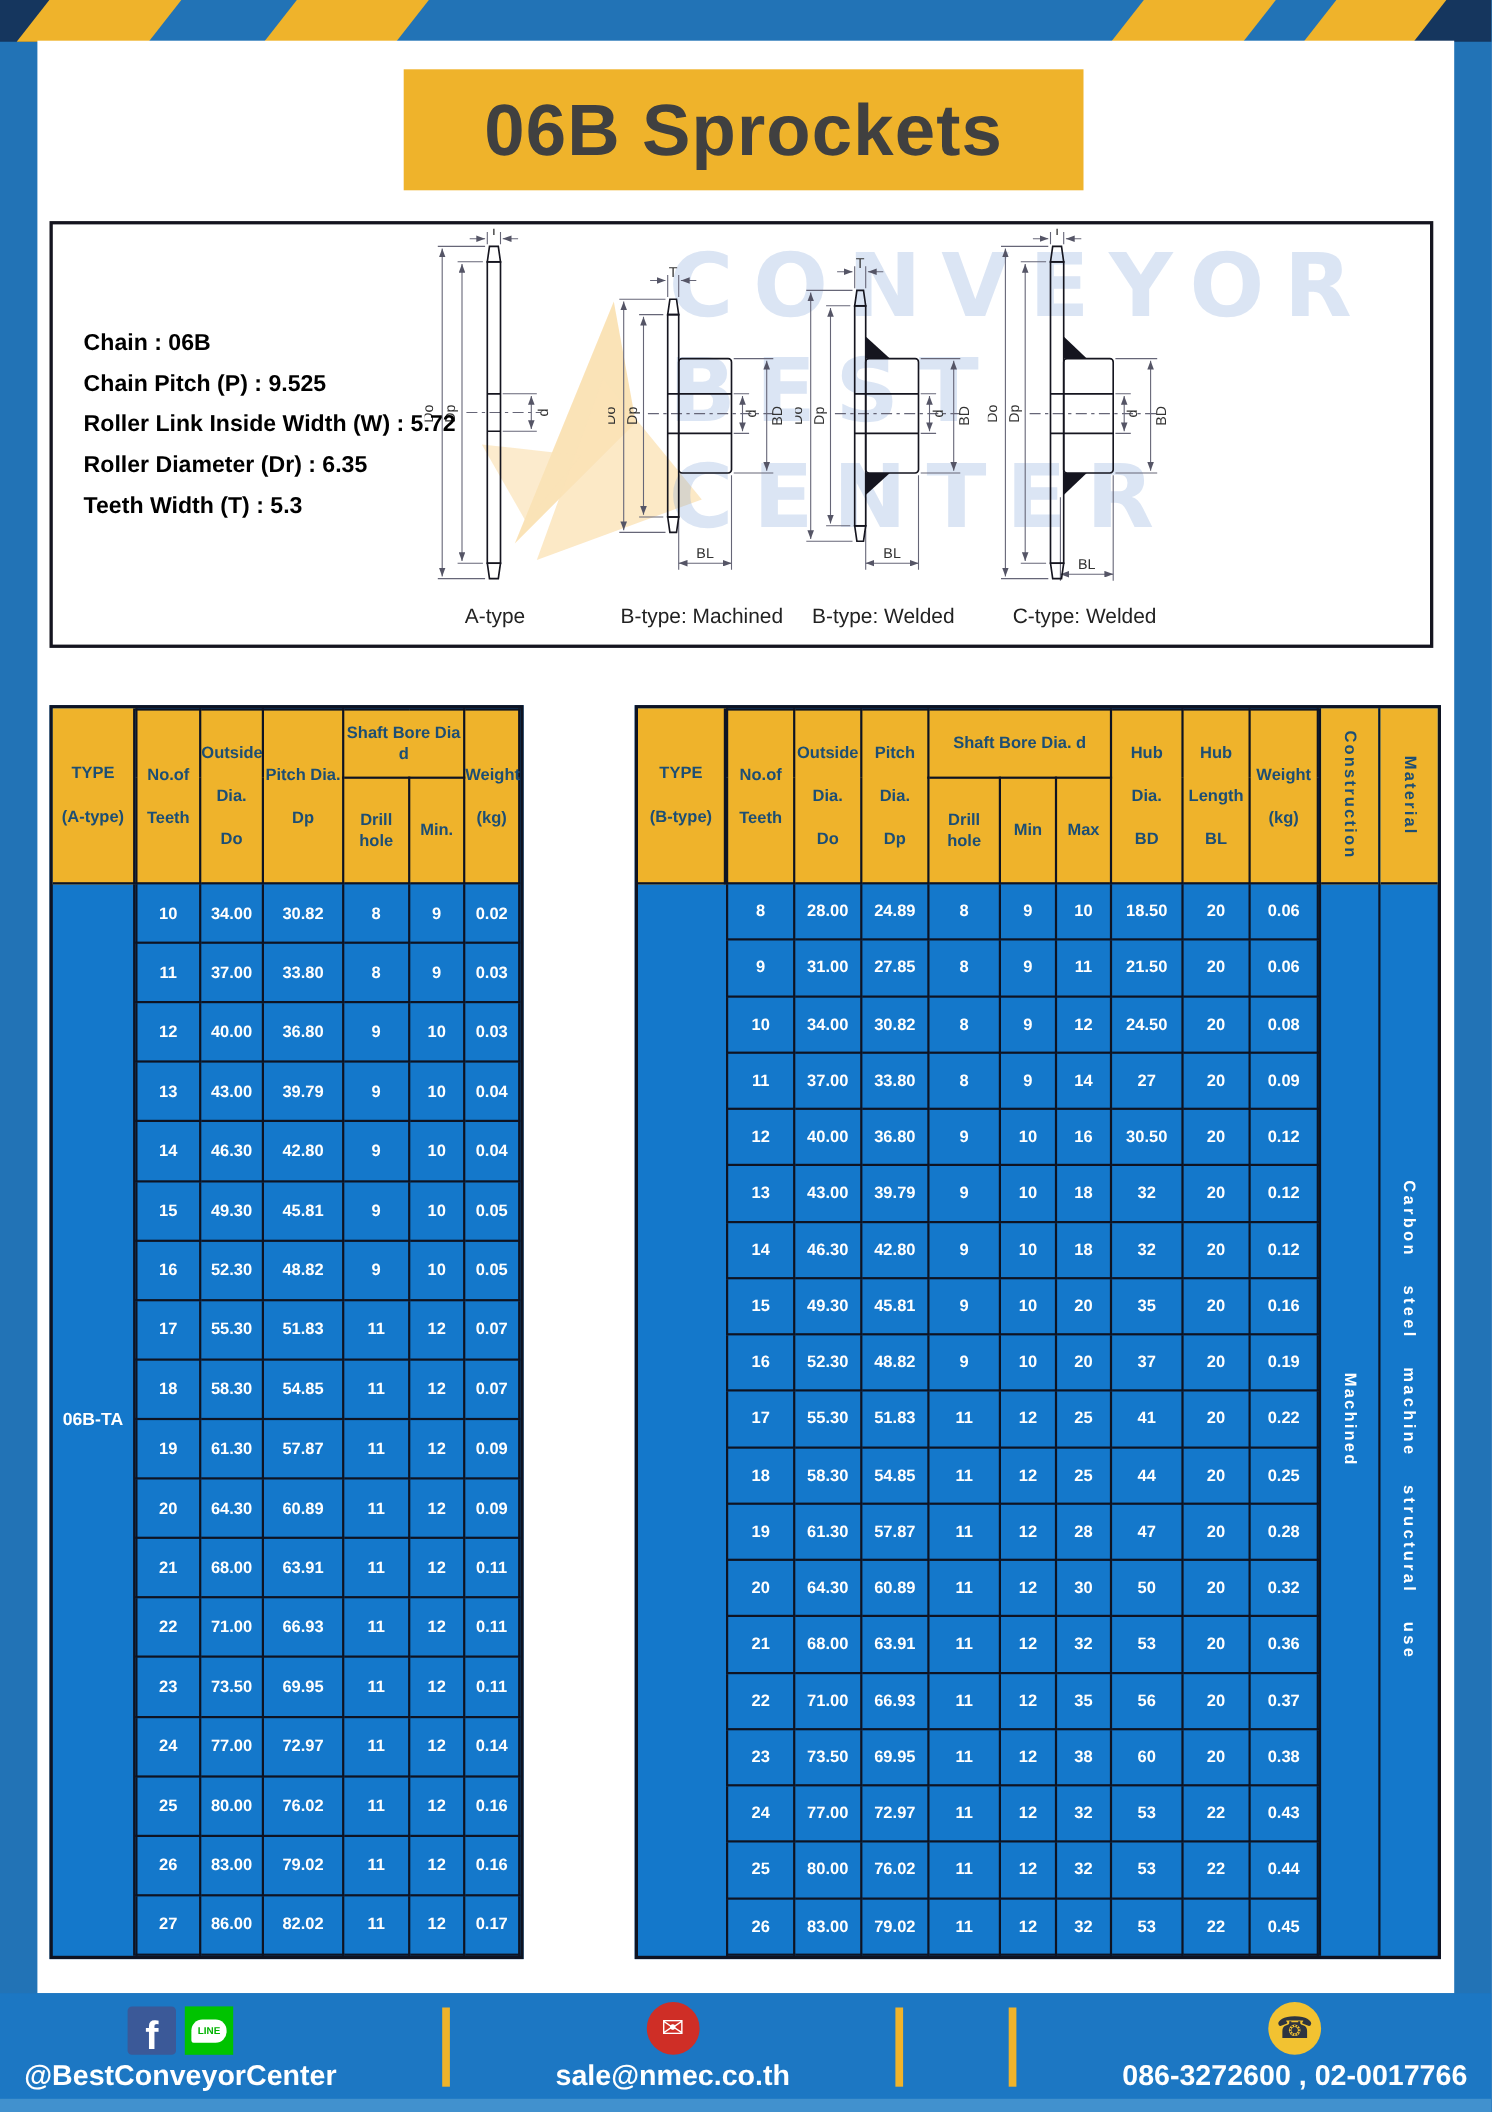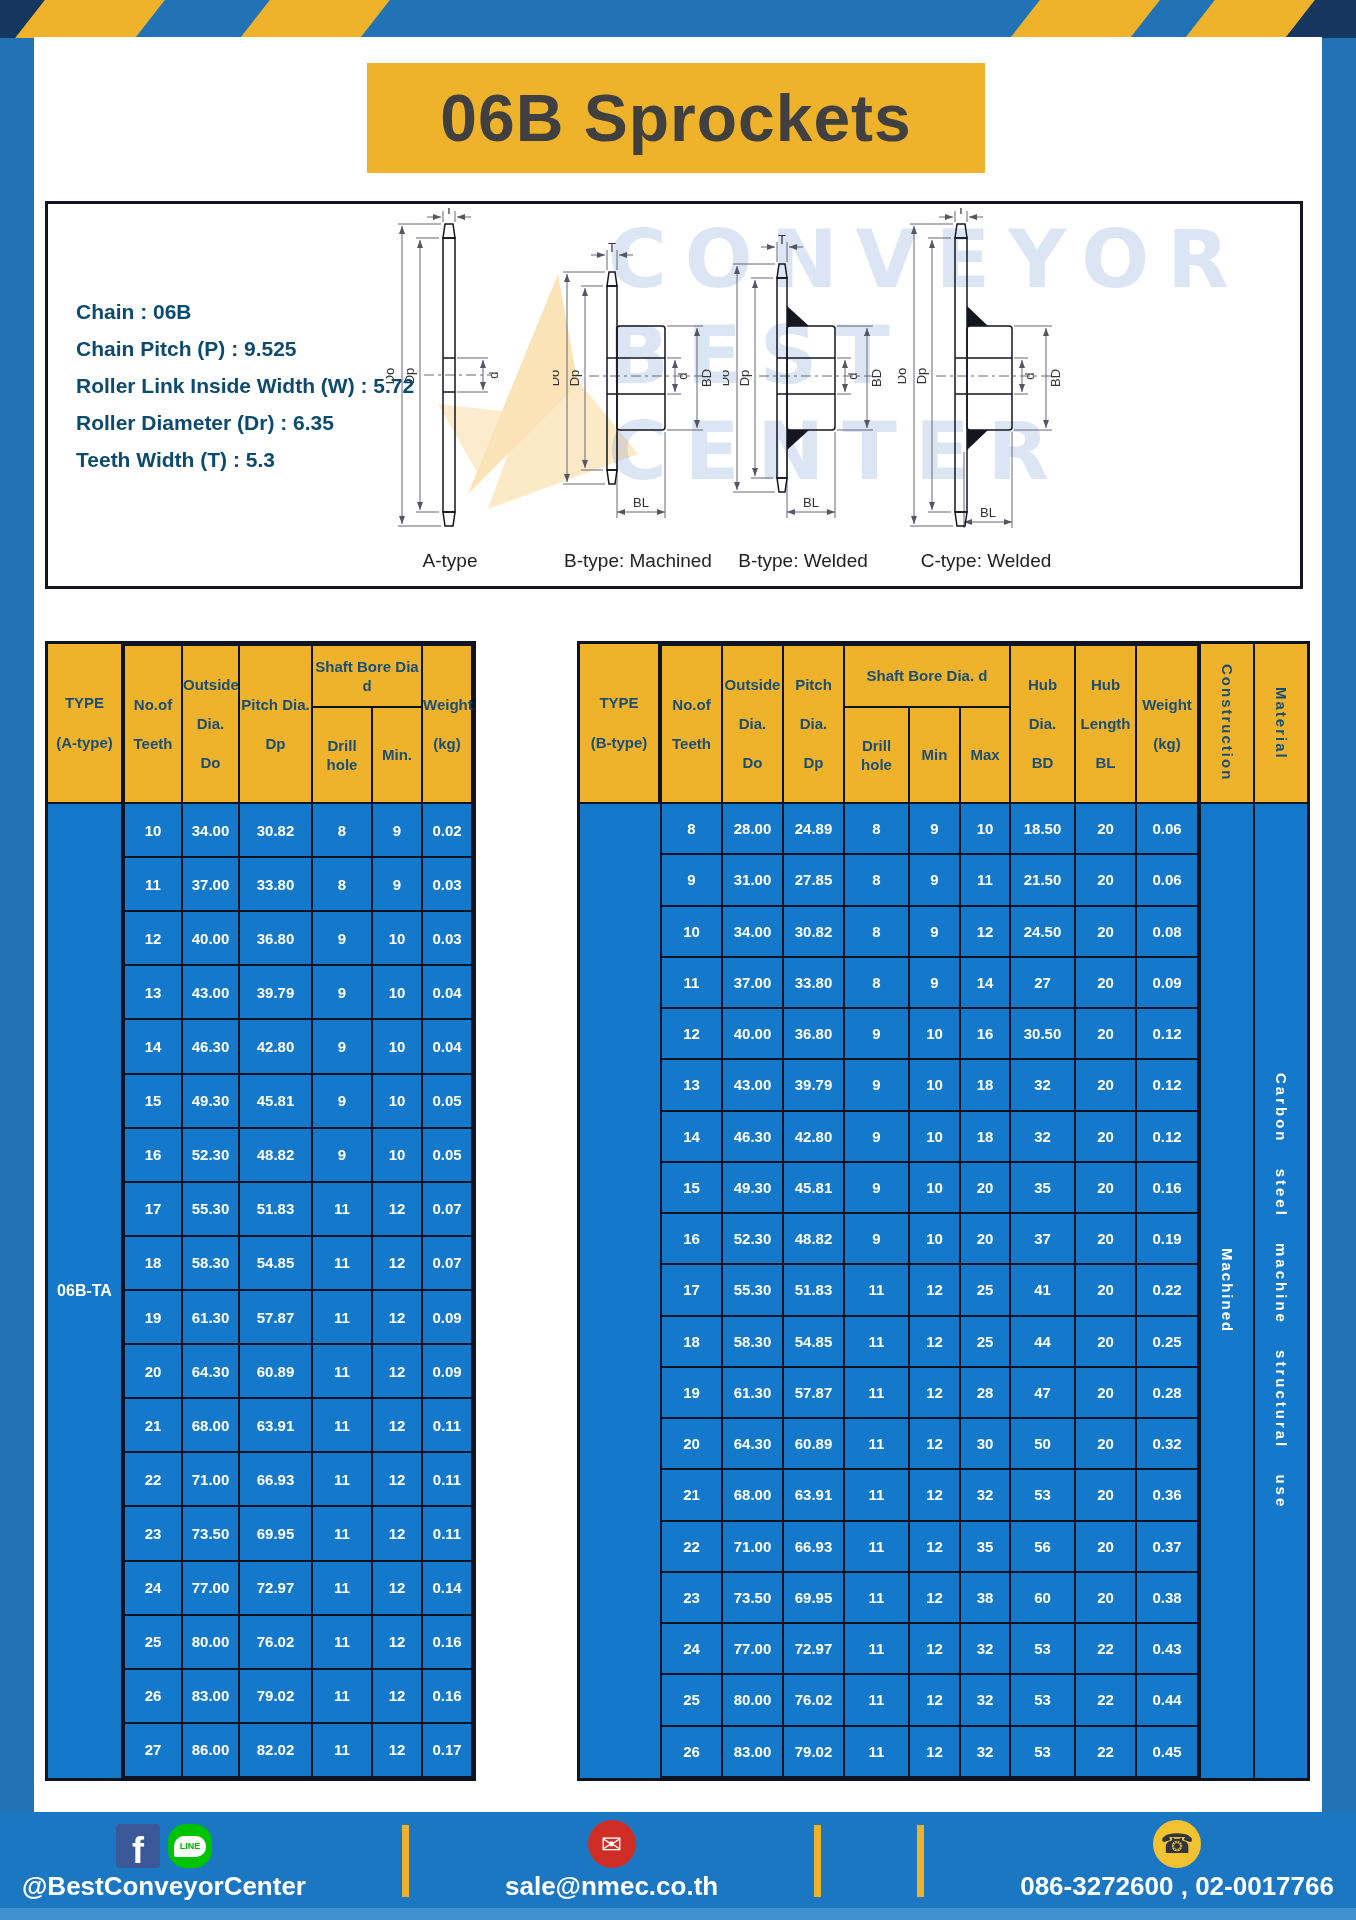--- a/index.html
+++ b/index.html
@@ -7,21 +7,21 @@
   
   .stripe{position:absolute;top:0;height:38px;background:#efb32b;transform:skewX(-38deg);}
   .navy{position:absolute;top:0;height:38px;background:#15365e;transform:skewX(-38deg);}
   
   .white{position:absolute;left:34px;top:37px;width:1288px;height:1775px;background:#ffffff;}
   .titlebox{position:absolute;left:333px;top:26px;width:618px;height:110px;background:#efb32b;display:flex;align-items:center;justify-content:center;}
   .titletext{font-size:66px;font-weight:bold;color:#404040;letter-spacing:1px;}
   
   .panel{position:absolute;left:11px;top:164px;width:1258px;height:388px;background:#fff;border:3px solid #15151f;box-sizing:border-box;overflow:hidden;}
   .specs{position:absolute;left:28px;top:96px;z-index:3;}
-  .specline{font-size:21px;font-weight:bold;color:#0c4a6e;margin-bottom:13px;white-space:nowrap;}
+  .specline{font-size:21px;font-weight:bold;color:#000000;margin-bottom:13px;white-space:nowrap;}
   .caption{position:absolute;top:346px;font-size:19px;color:#222;transform:translateX(-50%);white-space:nowrap;z-index:3;}
   .diag{position:absolute;z-index:2;}
   .wm{position:absolute;left:560px;top:8px;z-index:1;}
   .wmline{font-size:80px;font-weight:bold;color:rgba(125,162,214,0.28);letter-spacing:18px;line-height:96px;font-family:"DejaVu Sans",sans-serif;white-space:nowrap;}
   .logo{position:absolute;left:360px;top:40px;z-index:0;opacity:0.32;}
   
   .twrap{position:absolute;top:604px;display:flex;border:3px solid #0e1322;background:#1478cb;height:1140px;box-sizing:border-box;}
   .col{display:flex;flex-direction:column;box-sizing:border-box;}
   .hd{background:#efb32b;color:#1c4e74;font-weight:bold;display:flex;align-items:center;justify-content:center;text-align:center;white-space:pre-line;font-size:15px;line-height:1.35;box-sizing:border-box;}
   .hhd{height:160px;border-bottom:2px solid #0e1322;}
@@ -36,21 +36,21 @@
   table.data thead tr.r1{height:62px;}
   table.data thead tr.r2{height:96px;}
   
   .footer{position:absolute;left:0;right:0;bottom:0;height:108px;background:#1c77c3;display:flex;align-items:center;justify-content:space-between;padding:2px 22px 12px 22px;box-sizing:border-box;}
   .bstrip{position:absolute;left:0;right:0;bottom:0;height:12px;background:#4191ce;}
   .fsec{display:flex;flex-direction:column;align-items:center;justify-content:center;gap:3px;}
   .fdiv{width:7px;height:72px;background:#efb32b;flex:0 0 auto;}
   .flabel{color:#fff;font-size:26px;font-weight:bold;white-space:nowrap;}
   .ficons{display:flex;gap:8px;align-items:flex-end;height:48px;}
   .fb{width:44px;height:44px;background:#3b5998;border-radius:4px;color:#fff;font-weight:bold;font-size:36px;display:flex;align-items:flex-end;justify-content:center;line-height:0.95;overflow:hidden;}
-  .lineic{width:44px;height:44px;background:#00c300;border-radius:18px;display:flex;align-items:center;justify-content:center;}
+  .lineic{width:44px;height:44px;background:#00c300;border-radius:0;display:flex;align-items:center;justify-content:center;}
   .linebubble{width:32px;height:21px;background:#fff;border-radius:10px 10px 10px 2px;color:#00b300;font-size:9px;font-weight:bold;display:flex;align-items:center;justify-content:center;}
   .circic{width:48px;height:48px;border-radius:50%;display:flex;align-items:center;justify-content:center;}
   .mail{background:#cf2e26;color:#fff;font-size:25px;}
   .globe{background:#2aa9e0;}
   .phone{background:#f2c231;color:#2e3440;font-size:27px;}
 </style>
 </head>
 <body>
 
 <div class="page">

